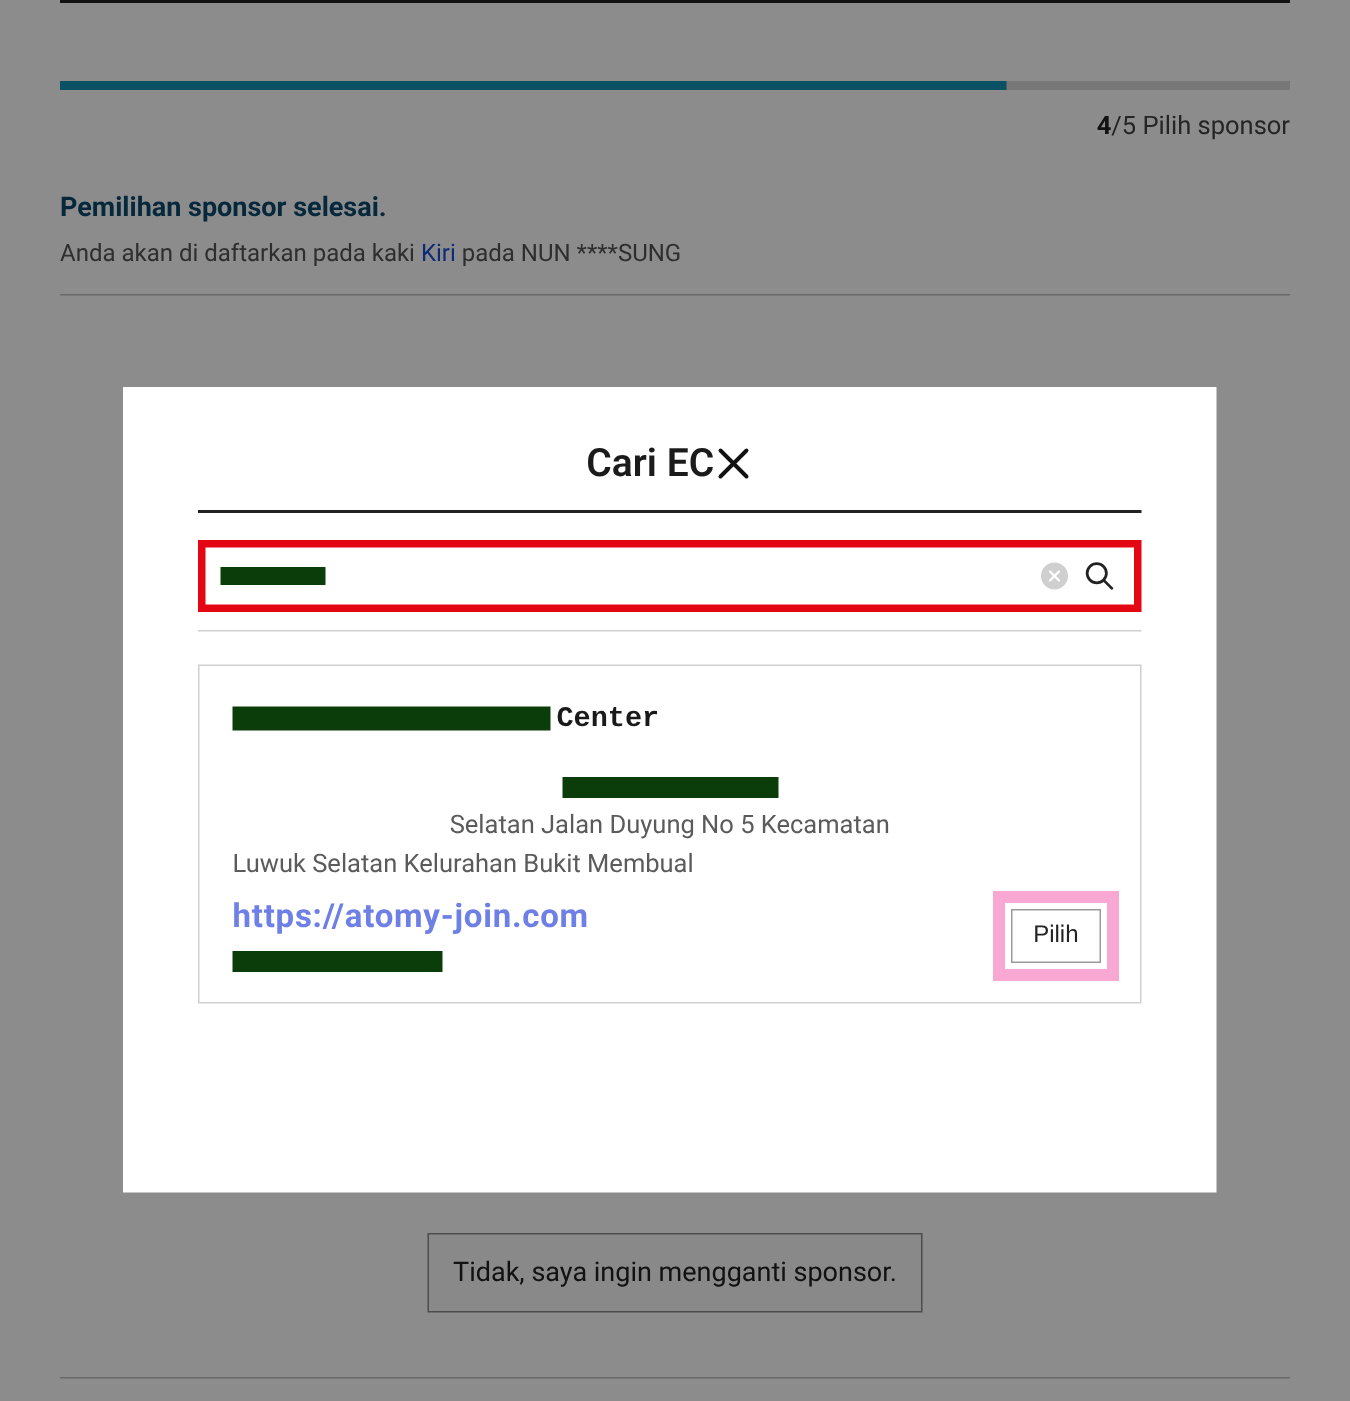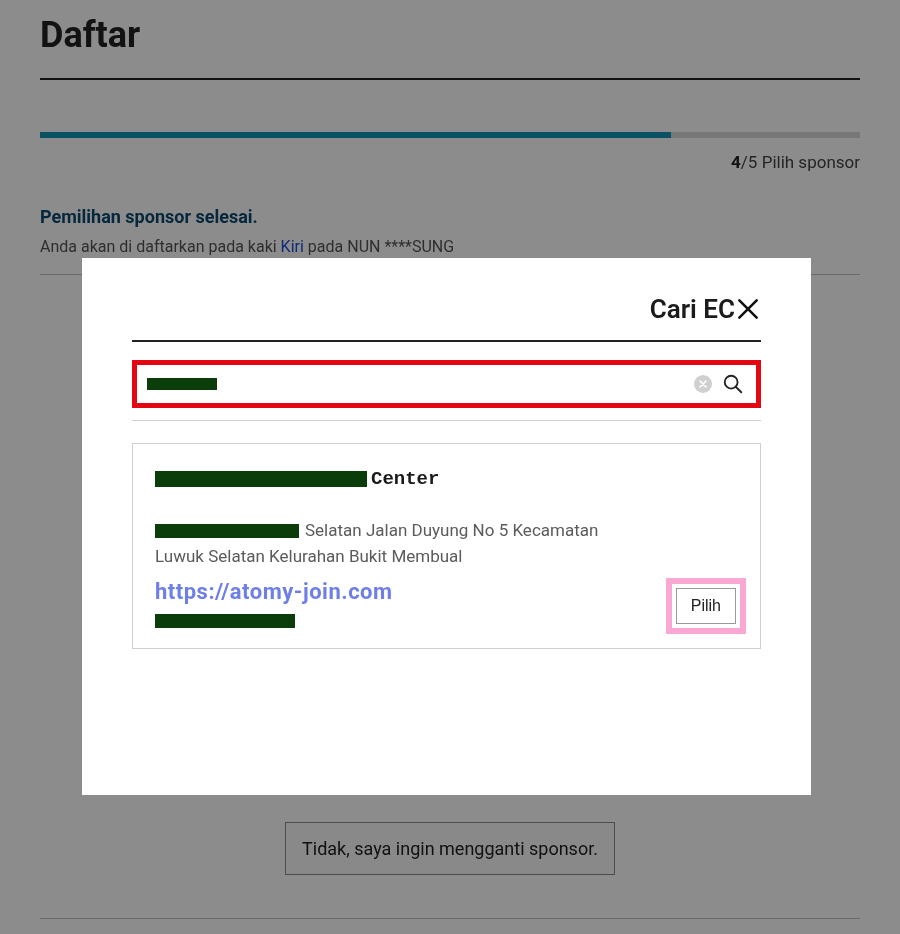--- a/index.html
+++ b/index.html
@@ -22,21 +22,21 @@
   .sponsor-sub { font-size: 16px; color: #555; margin-top: 10px; }
   .sponsor-sub .link { color: #1d4ed8; text-align: center; }
   .thin-rule { border-top: 1px solid #bfbfbf; margin-top: 18px; }
 
   .change-btn-wrap { position: absolute; left: 0; right: 0; top: 822px; text-align: center; }
   .change-btn { display: inline-block; border: 1px solid #8c8c8c; padding: 15px 16px; font-size: 18px; color: #222; background: #fafafa; }
   .bottom-rule { position: absolute; left: 40px; right: 40px; top: 918px; border-top: 1px solid #bfbfbf; }
 
   
   .modal { position: absolute; left: 82px; top: 258px; width: 729px; height: 537px; background: #fff; padding: 36px 50px 40px; }
-  .modal-header { display: flex; align-items: center; justify-content: flex-end; }
+  .modal-header { display: flex; align-items: center; justify-content: center; }
   .modal-title { font-size: 26px; font-weight: 600; color: #1b1b1b; }
   .close-icon { width: 26px; height: 26px; cursor: pointer; }
   .close-icon svg { width: 100%; height: 100%; }
   .modal-rule { border-top: 2px solid #222; margin-top: 16px; }
 
   .search-outer { border: 5px solid #e30613; margin-top: 18px; padding: 8px 12px; display: flex; align-items: center; gap: 10px; }
   .search-input { flex: 1; border: none; outline: none; font-size: 16px; color: #333; background: transparent; }
   .clear-icon { width: 18px; height: 18px; border-radius: 50%; background: #cfcfcf; display: flex; align-items: center; justify-content: center; cursor: pointer; }
   .clear-icon svg { width: 10px; height: 10px; }
   .mag-icon { width: 22px; height: 22px; cursor: pointer; }
@@ -45,33 +45,32 @@
   .redact-input { width: 70px; height: 12px; background: #0b3d0b; margin-left: -2px; }
 
   .results-label { margin-top: 28px; font-size: 18px; color: #222; }
   .results-label b { font-weight: 700; }
   .results-rule { border-top: 1px solid #cfcfcf; margin-top: 12px; }
 
   .card { border: 1px solid #cfcfcf; margin-top: 22px; padding: 24px 22px 20px; position: relative; }
   .card-title-row { display: flex; align-items: center; gap: 4px; font-size: 19px; font-weight: 700; color: #1a1a1a; font-family: Liberation Mono, monospace; }
   .redact-bar { height: 16px; background: #0b3d0b; display: inline-block; }
   .card-desc { margin-top: 28px; font-size: 17px; color: #5b5b5b; line-height: 1.5; }
-  .desc-line1 { display: flex; align-items: center; gap: 6px; flex-wrap: wrap; }
+  .desc-line1 { display: flex; align-items: center; gap: 6px; flex-wrap: wrap; flex-direction: column; }
   .watermark { color: #6e7fe6; font-size: 22px; font-weight: 700; letter-spacing: .5px; margin-top: 6px; }
   .phone-redact { width: 140px; height: 14px; background: #0b3d0b; margin-top: 6px; }
 
-  .pilih-outer { position: absolute; right: 14px; bottom: 14px; border: 6px solid #f9a8d4; padding: 4px; }
+  .pilih-outer { position: absolute; right: 14px; bottom: 14px; border: 8px solid #f9a8d4; padding: 4px; }
   .pilih-btn { border: 1px solid #9a9a9a; background: #fff; font-size: 16px; padding: 8px 14px; cursor: pointer; color: #222; }
 </style>
 </head>
 <body>
 
 <div class="page">
 
-  <h1 class="page-title">Daftar</h1>
   <div class="title-underline"></div>
 
   <div class="progress-wrap">
     <div class="progress-track">
         <div class="progress-fill"></div>
       </div>
     <div class="step-label">
       <b>4</b><span>/5</span><span> Pilih sponsor</span>
     </div>
   </div>

